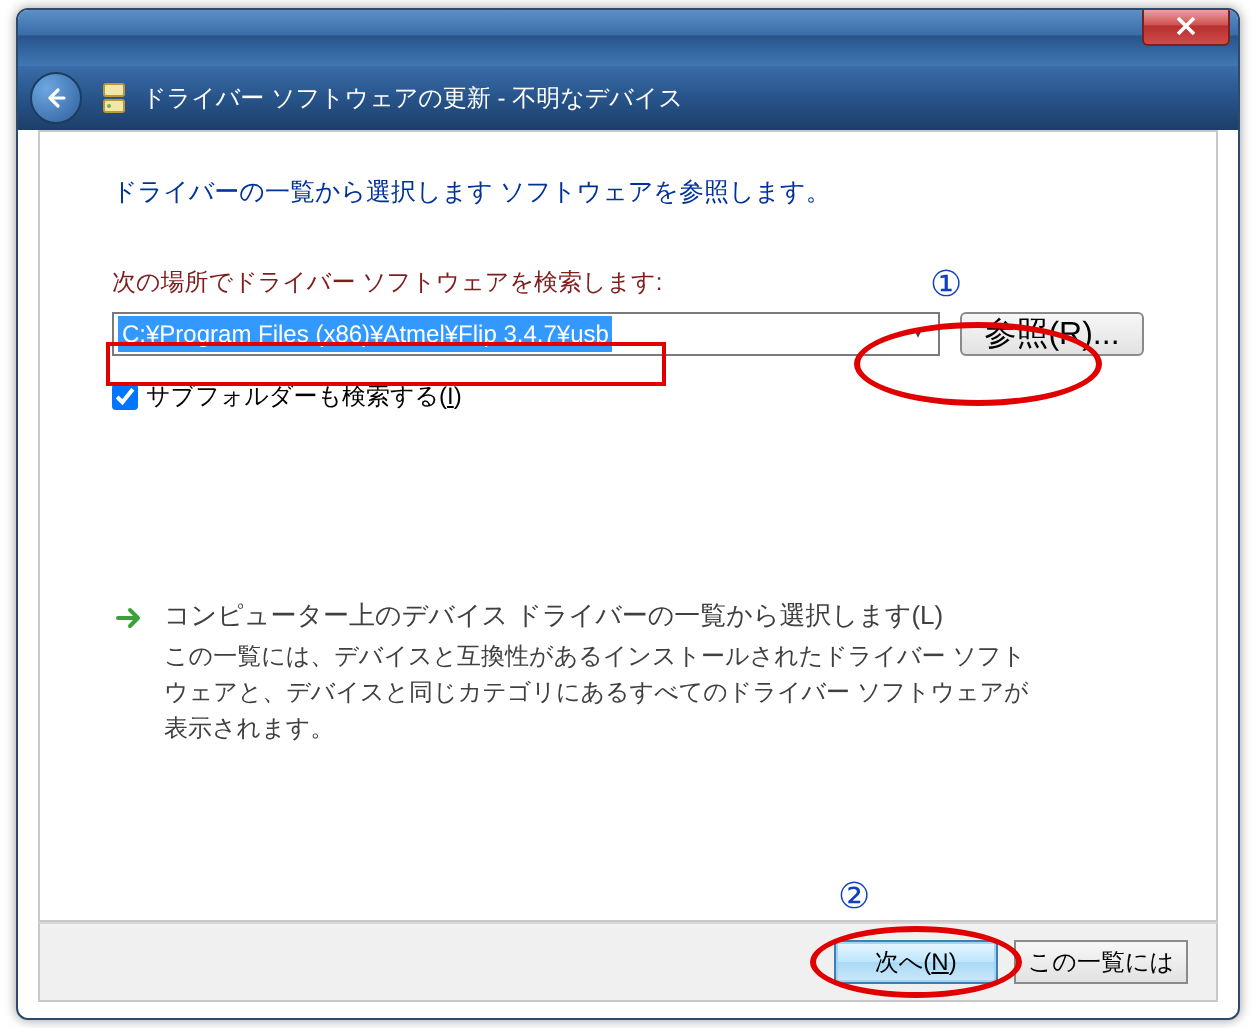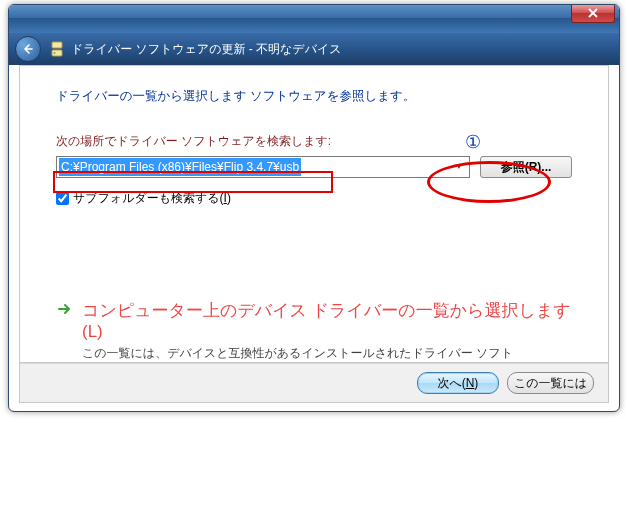--- a/index.html
+++ b/index.html
@@ -18,21 +18,21 @@
     height: 514px;
     background: #fff;
     position: relative;
     padding: 1px;
   }
   .window {
     position: absolute;
     left: 8px;
     top: 4px;
     width: 612px;
-    height: 408px;
+    height: 506px;
     border: 1px solid #2e4a6b;
     border-radius: 6px;
     overflow: hidden;
     box-shadow: 0 0 6px rgba(0,0,0,0.4);
     background: #fff;
   }
   .titlebar {
     height: 28px;
     background: linear-gradient(to bottom, #5b90c7 0%, #3a6ca8 45%, #27548a 46%, #3f78b6 100%);
     position: relative;
@@ -128,60 +128,59 @@
   .path-dd {
     width:16px; text-align:center; color:#444; font-size:9px;
     position:absolute; right:2px; top:4px;
   }
   .browse-btn {
     height: 22px;
     min-width: 92px;
     border: 1px solid #8a8a8a;
     border-radius: 3px;
     background: linear-gradient(to bottom, #f7f7f7, #e2e2e2);
-    font-size: 12px;
+    font-size: 16px;
     cursor:pointer;
     padding: 0 10px;
-    font-weight: bold;
   }
   .chk-row {
     display:flex; gap:4px;
     margin-bottom: 90px;
   }
   .chk-row input { margin:0; }
   .chk-row label u { text-decoration: underline; }
   .driverlist {
     display:flex; gap:10px;
     cursor:pointer;
     padding: 2px 0;
   }
   .arrow-icon {
     width:16px; height:16px; flex-shrink:0;
     margin-top:2px;
   }
-  .driverlist-title { color:#ef4444; font-size:17px; }
+  .driverlist-title { color:#404040; font-size:13px; }
   .driverlist-desc { color:#404040; font-size:12px; line-height:1.5; margin-top:2px; max-width:440px; }
   .footer {
     position:absolute;
     left:10px; right:10px; bottom:8px;
     height:40px;
     background: #f0f0f0;
     border: 1px solid #c8c8c8;
     border-top: 1px solid #d8d8d8;
     display:flex;
     align-items:center;
     justify-content:flex-end;
     padding: 0 14px;
     gap: 8px;
   }
   .btn {
     height: 22px;
     min-width: 82px;
     border: 1px solid #8a8a8a;
-    border-radius: 10px;
+    border-radius: 0;
     background: linear-gradient(to bottom, #f7f7f7, #e2e2e2);
     font-size: 12px;
     cursor:pointer;
   }
   .btn.default {
     border: 1px solid #3c7fb1;
     box-shadow: 0 0 0 1px #a3d3f5 inset;
     background: linear-gradient(to bottom, #eaf6fd, #bee6fd 49%, #a7d9f5 50%, #cde8f9);
   }
   
@@ -234,21 +233,21 @@
       <span class="nav-title">ドライバー ソフトウェアの更新 - 不明なデバイス</span>
     </div>
 
     <div class="content">
       <div class="heading">ドライバーの一覧から選択します ソフトウェアを参照します。</div>
 
       <div class="prompt">次の場所でドライバー ソフトウェアを検索します:</div>
 
       <div class="path-row">
         <div class="path-box">
-          <span class="path-highlight">C:¥Program Files (x86)¥Files¥Flip 3.4.7¥usb</span>
+          <span class="path-highlight">C:¥Program Files (x86)¥Atmel¥Flip 3.4.7¥usb</span>
           <span class="path-dd">▾</span>
         </div>
         <button class="browse-btn">
           <span>参照(R)...</span>
         </button>
       </div>
 
       <div class="chk-row">
         <input type="checkbox" checked="" style="">
         <label><span id="subf-label">サブフォルダーも検索する(<u>I</u>)</span></label>

